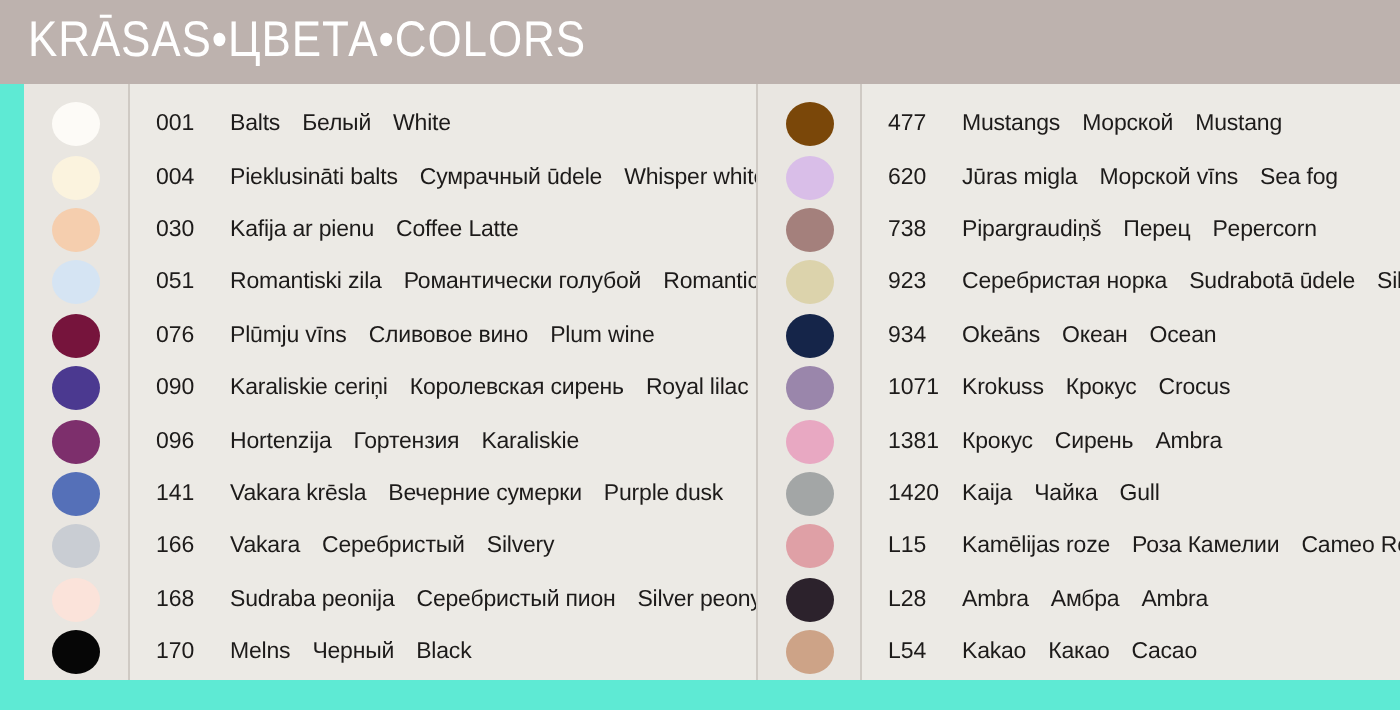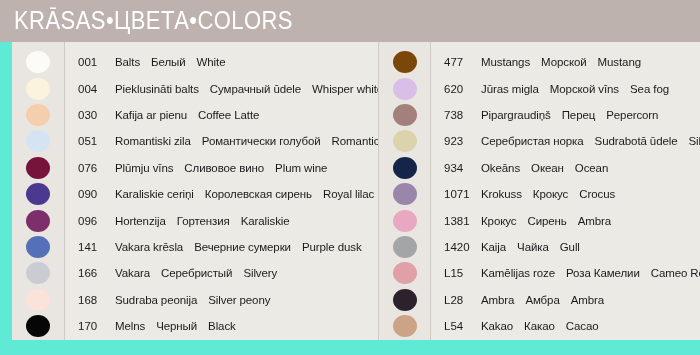--- a/index.html
+++ b/index.html
@@ -225,20 +225,21 @@
           </div>
           <div class="row">
             <span class="code">166</span>
             <span class="name">Vakara</span>
             <span class="name">Серебристый</span>
             <span class="name">Silvery</span>
           </div>
           <div class="row">
             <span class="code">168</span>
             <span class="name">Sudraba peonija</span>
+            <span class="name">Серебристый пион</span>
             <span class="name">Silver peony</span>
           </div>
           <div class="row">
             <span class="code">170</span>
             <span class="name">Melns</span>
             <span class="name">Черный</span>
             <span class="name">Black</span>
           </div>
         </div>
     </div>

